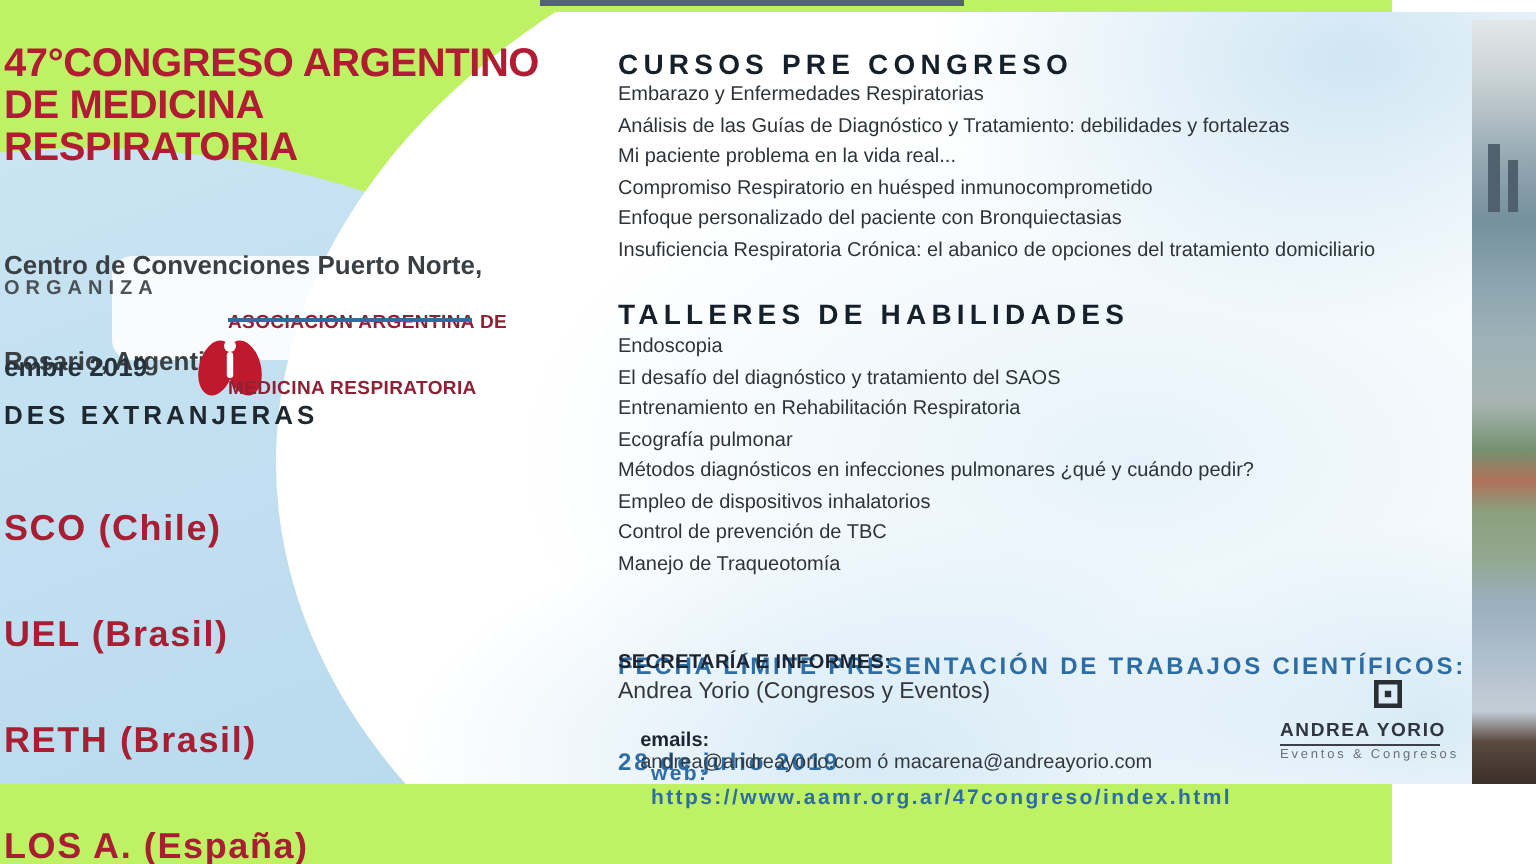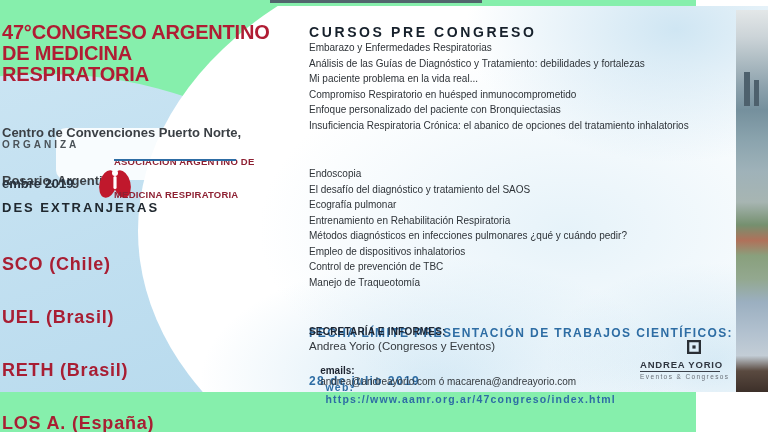--- a/index.html
+++ b/index.html
@@ -1,21 +1,21 @@
 <!DOCTYPE html>
 <html><head>
 <meta charset="utf-8">
 <style>
   html,body{margin:0;padding:0;}
   body{
     width:768px;height:432px;background:#ffffff;overflow:hidden;
     font-family:"Liberation Sans", sans-serif;
     -webkit-font-smoothing:antialiased;
   }
-  .stage{position:relative;width:696px;height:432px;background:#86efac;}
+  .stage{position:relative;width:696px;height:432px;background:#bef264;}
 
   
   .decor{position:absolute;left:0;top:6px;width:768px;height:386px;overflow:hidden;z-index:0;}
   .blue-blob{
     position:absolute;left:-340px;top:68px;width:770px;height:660px;border-radius:50%;
     background:linear-gradient(160deg,#cfe7f4 0%,#b9dbee 55%,#abd3ea 100%);
   }
   .white-blob{
     position:absolute;left:138px;top:-80px;width:860px;height:610px;border-radius:50%;
     background:#ffffff;
@@ -131,21 +131,21 @@
   <div class="txt aamr-logo">
     <span>
       <svg width="44" height="40" viewBox="0 0 44 40">
         <ellipse cx="15" cy="20" rx="8.5" ry="14" fill="#c0182c" transform="rotate(14 15 20)"></ellipse>
         <ellipse cx="29" cy="20" rx="8.5" ry="14" fill="#c0182c" transform="rotate(-14 29 20)"></ellipse>
         <circle cx="22" cy="9" r="3" fill="#ffffff"></circle>
         <rect x="20.4" y="12" width="3.2" height="13" rx="1.6" fill="#ffffff"></rect>
       </svg>
     </span>
     <div class="aamr-text">
-      <div>ASOCIACION ARGENTINO DE</div>
+      <div>ASOCIACION ARGENTINA DE</div>
       <div>MEDICINA RESPIRATORIA</div>
     </div>
     <div class="aamr-underline"></div>
   </div>
 
   <div class="txt event-date">embre 2019</div>
 
   <div class="txt speakers-heading">DES EXTRANJERAS</div>
 
   <div class="txt speakers">
@@ -161,29 +161,30 @@
   </div>
 
   <div class="txt col-right section-heading cursos-heading">CURSOS PRE CONGRESO</div>
 
   <div class="txt col-right cursos-list list-plain">
     <div>Embarazo y Enfermedades Respiratorias</div>
     <div>Análisis de las Guías de Diagnóstico y Tratamiento: debilidades y fortalezas</div>
     <div>Mi paciente problema en la vida real...</div>
     <div>Compromiso Respiratorio en huésped inmunocomprometido</div>
     <div>Enfoque personalizado del paciente con Bronquiectasias</div>
-    <div>Insuficiencia Respiratoria Crónica: el abanico de opciones del tratamiento inhalatorios</div>
-  </div>
-
+    <div>Insuficiencia Respiratoria Crónica: el abanico de opciones del tratamiento domiciliario</div>
+  </div>
+
+  <div class="txt col-right section-heading talleres-heading">TALLERES DE HABILIDADES</div>
 
   <div class="txt col-right talleres-list list-plain">
     <div>Endoscopia</div>
     <div>El desafío del diagnóstico y tratamiento del SAOS</div>
+    <div>Entrenamiento en Rehabilitación Respiratoria</div>
     <div>Ecografía pulmonar</div>
-    <div>Entrenamiento en Rehabilitación Respiratoria</div>
     <div>Métodos diagnósticos en infecciones pulmonares ¿qué y cuándo pedir?</div>
     <div>Empleo de dispositivos inhalatorios</div>
     <div>Control de prevención de TBC</div>
     <div>Manejo de Traqueotomía</div>
   </div>
 
   <div class="txt col-right deadline">
     <div>FECHA LÍMITE PRESENTACIÓN DE TRABAJOS CIENTÍFICOS:</div>
     <div>28 de julio 2019</div>
   </div>

